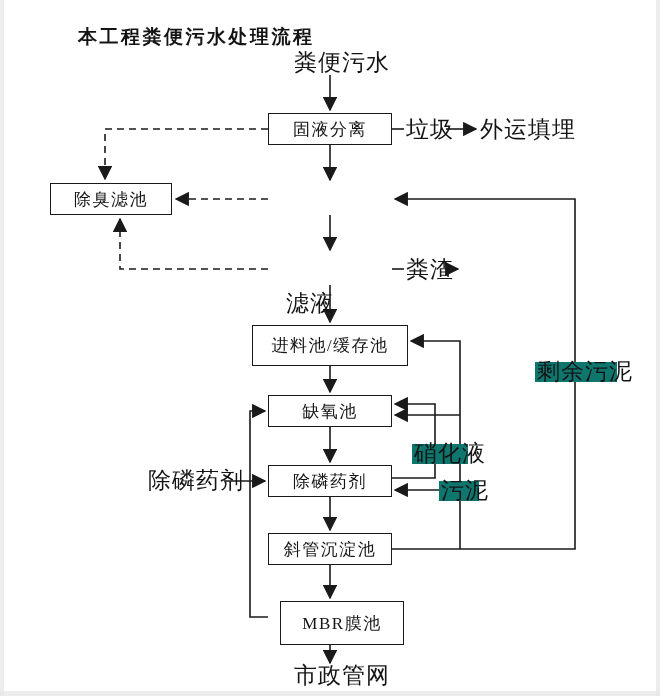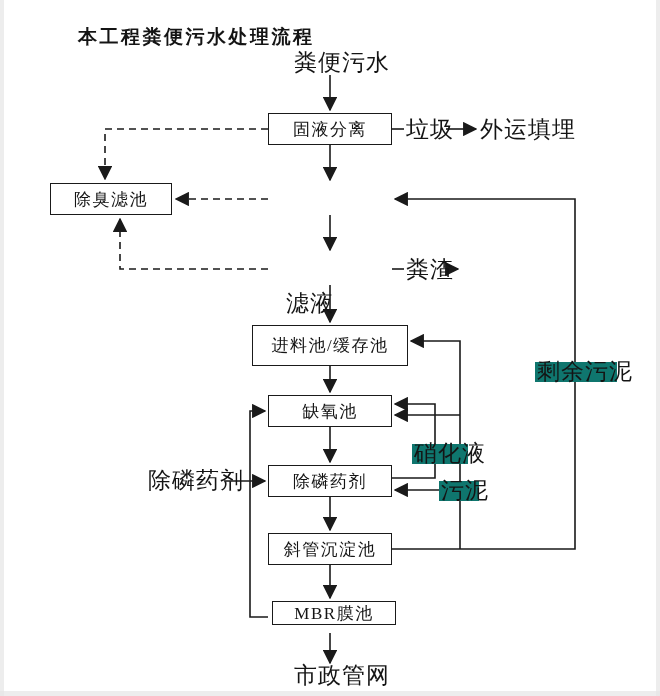--- a/index.html
+++ b/index.html
@@ -36,21 +36,21 @@
   
   #box-solid-liquid      {left:268px;top:113px;width:124px;height:32px}
   #box-deodorizing       {left:50px; top:183px;width:122px;height:32px}
   #box-regulating        {left:268px;top:183px;width:124px;height:32px}
   #box-flocculation      {left:268px;top:253px;width:124px;height:32px}
   #box-aerobic-ferment   {left:462px;top:253px;width:110px;height:32px}
   #box-feed-buffer       {left:252px;top:325px;width:156px;height:41px}
   #box-anoxic            {left:268px;top:395px;width:124px;height:32px}
   #box-staged-aerobic    {left:268px;top:465px;width:124px;height:32px}
   #box-inclined-sed      {left:268px;top:533px;width:124px;height:32px}
-  #box-mbr               {left:272px;top:601px;width:124px;height:24px}
+  #box-mbr               {left:280px;top:601px;width:124px;height:44px}
 
   
   #lbl-influent   {left:294px;top:53px; width:72px}
   #lbl-garbage    {left:406px;top:120px;width:38px}
   #lbl-landfill   {left:480px;top:120px;width:74px}
   #lbl-residue    {left:406px;top:260px;width:38px}
   #lbl-filtrate   {left:286px;top:294px;width:40px}
   #lbl-excess     {left:535px;top:362px;width:82px}
   #lbl-nitrified  {left:412px;top:444px;width:56px}
   #lbl-phosphorus {left:148px;top:471px;width:74px}

